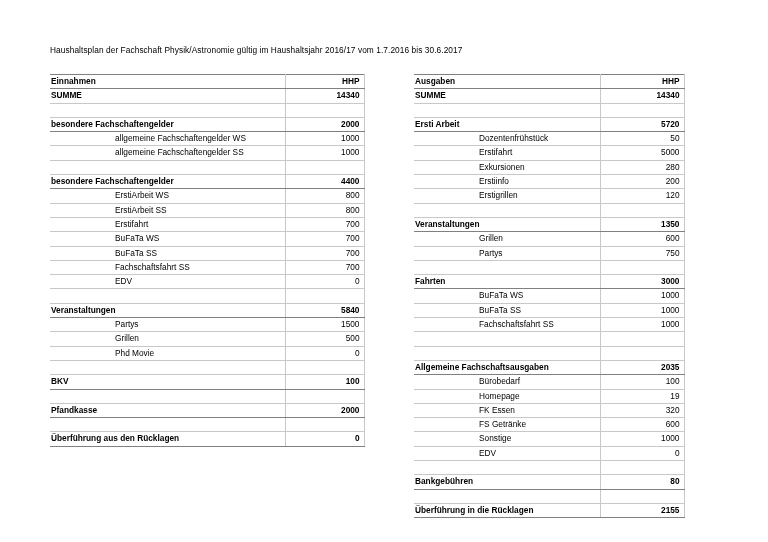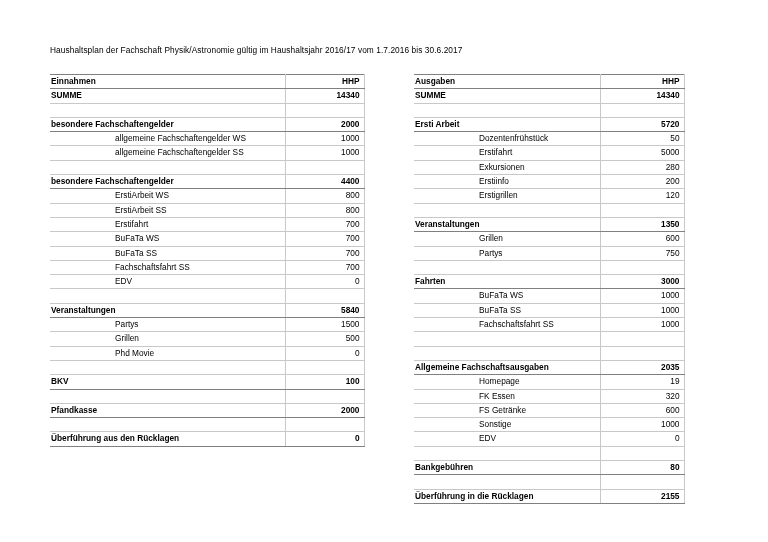--- a/index.html
+++ b/index.html
@@ -307,20 +307,24 @@
         </tr>
         <tr class="row-blank">
           <td class="label"></td>
           <td class="value"></td>
         </tr>
         <tr class="row-section">
           <td class="label">Allgemeine Fachschaftsausgaben</td>
           <td class="value">2035</td>
         </tr>
         <tr class="row-item">
+          <td class="label">Bürobedarf</td>
+          <td class="value">100</td>
+        </tr>
+        <tr class="row-item">
           <td class="label">Homepage</td>
           <td class="value">19</td>
         </tr>
         <tr class="row-item">
           <td class="label">FK Essen</td>
           <td class="value">320</td>
         </tr>
         <tr class="row-item">
           <td class="label">FS Getränke</td>
           <td class="value">600</td>

